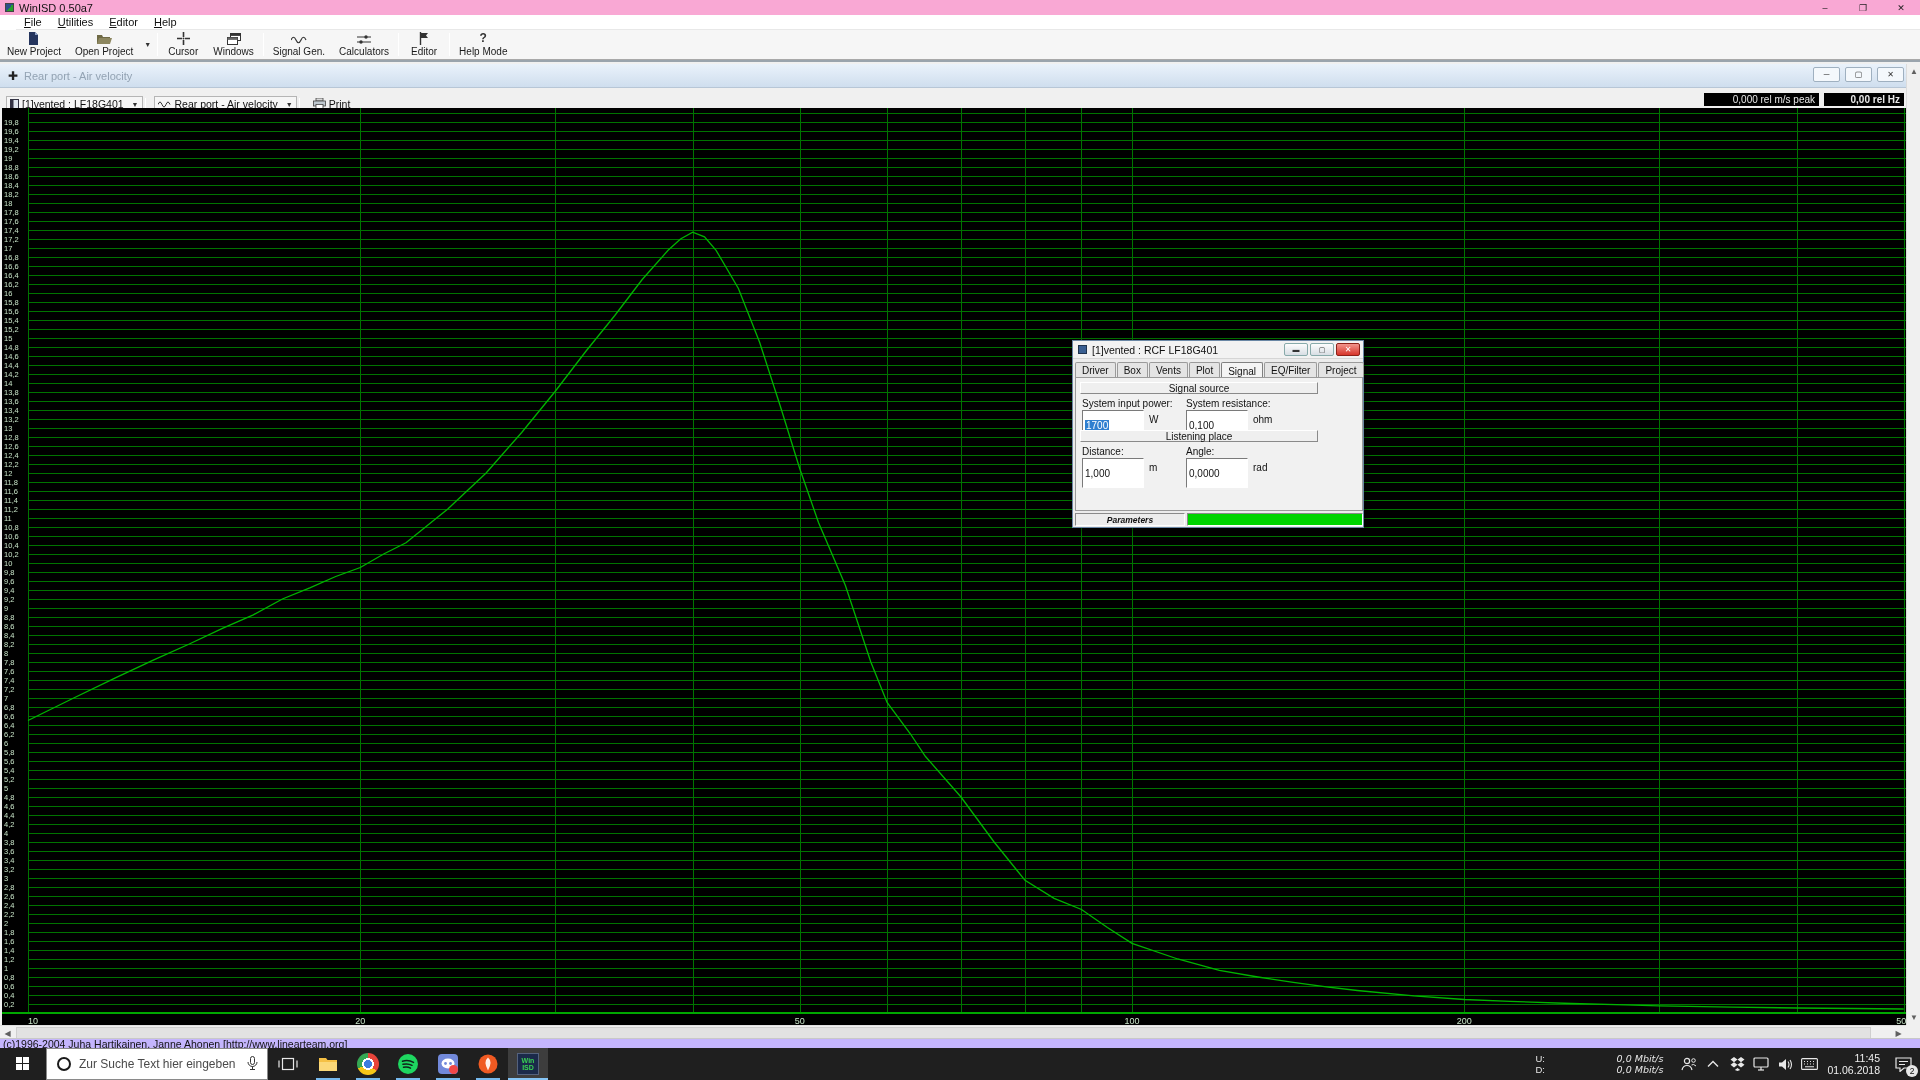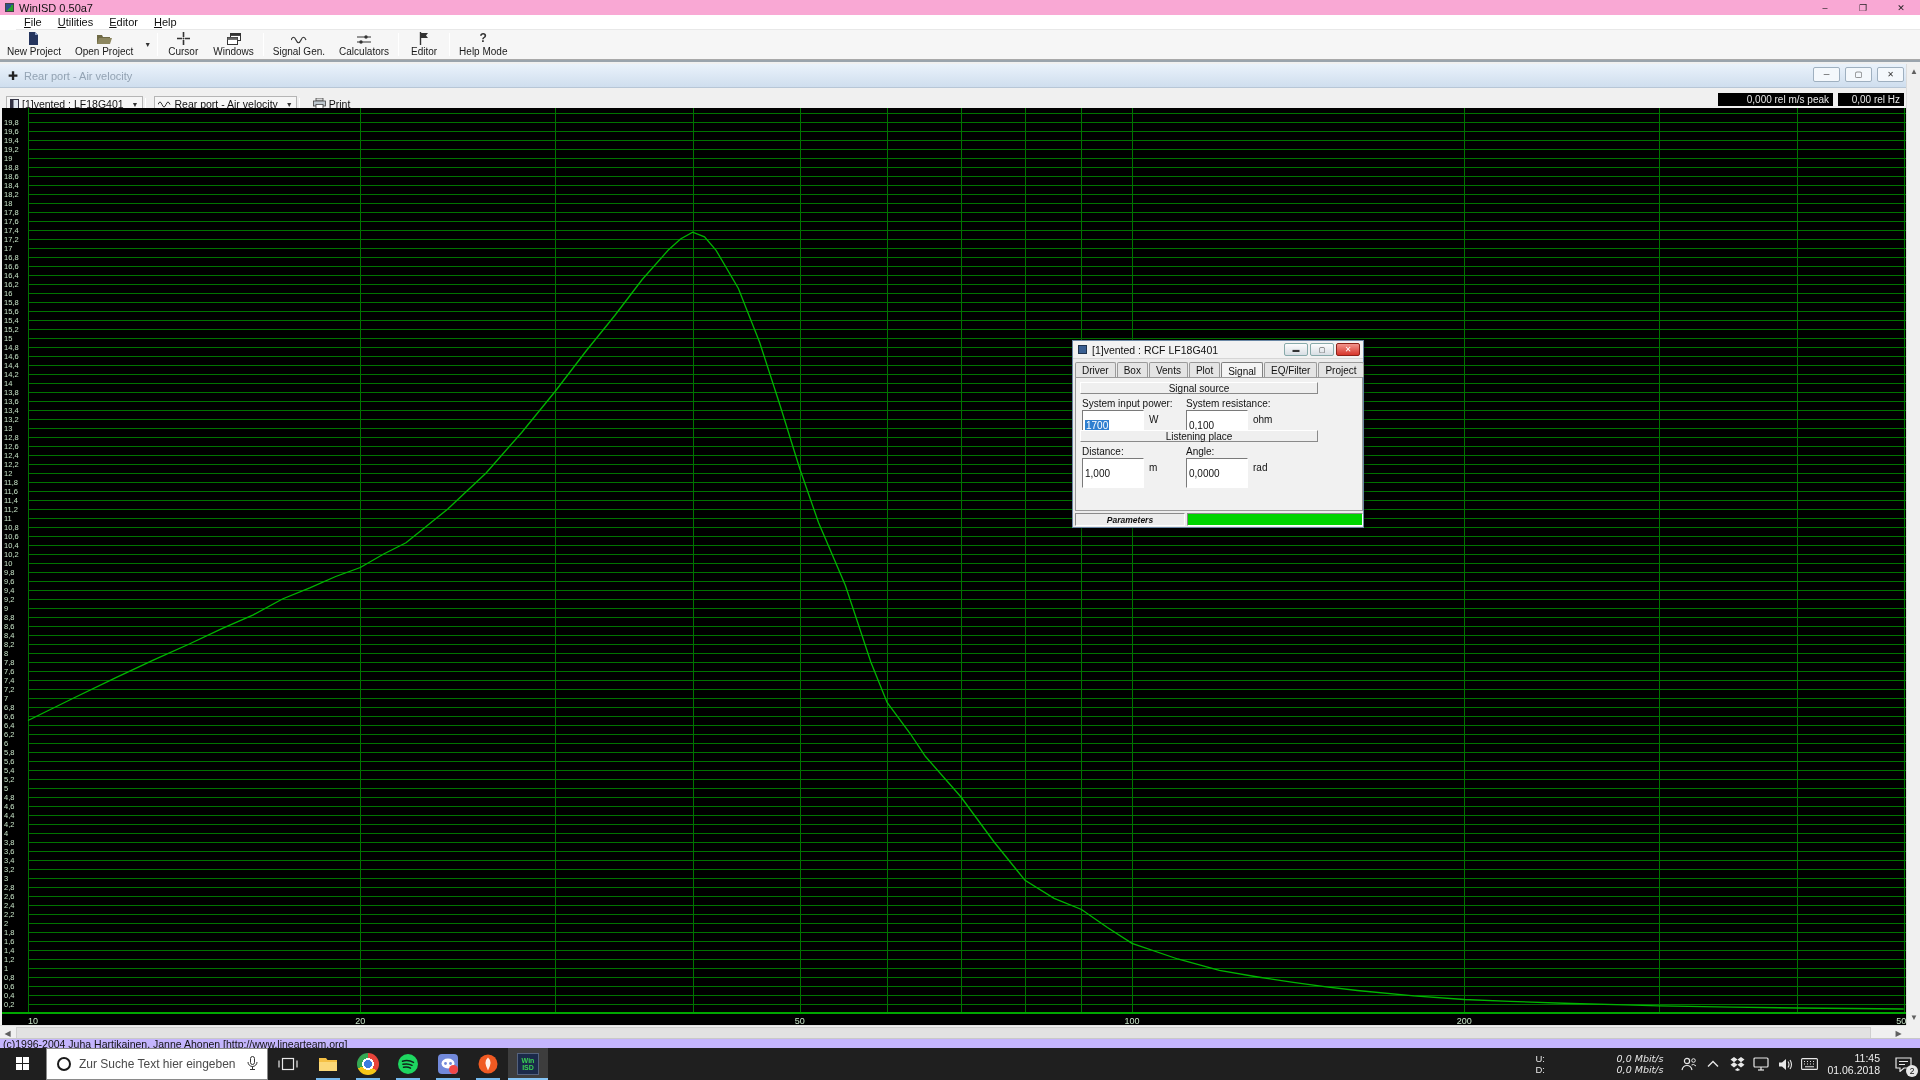--- a/index.html
+++ b/index.html
@@ -35,21 +35,21 @@
   #child-toolbar { position:absolute; left:0; top:26px; width:1906px; height:32px; background:#f0f0f0; display:flex; align-items:center; }
   .combo { height:17px; background:#f6f6f6; border:1px solid #b5b5b5; display:flex; align-items:center; padding:0 3px; margin-left:6px; }
   .combo .ico { margin-right:3px; display:flex; }
   .combo .txt { font-size:10.5px; color:#111; white-space:nowrap; }
   .combo .arr { margin-left:8px; font-size:7px; color:#333; }
   .flatbtn { height:17px; display:flex; align-items:center; padding:0 5px; margin-left:6px; }
   .flatbtn .txt { font-size:10.5px; color:#111; margin-left:3px; }
   .readouts { position:absolute; right:16px; top:31px; display:flex; gap:5px; }
   .readout { background:#000; color:#e8e8e8; font-size:10px; height:13px; display:flex; align-items:center; justify-content:flex-end; padding:0 4px; }
   #readout-peak { width:115px; }
-  #readout-hz { width:66px; }
+  #readout-hz { width:80px;font-weight:bold; }
 
   
   #plot-wrap { position:absolute; left:2px; top:46px; width:1904px; height:917px; background:#000; }
   #plot-svg { display:block; }
 
   
   #vscroll { position:absolute; right:0; top:2px; width:14px; height:961px; background:#f0f0f0; border-left:1px solid #dcdcdc; }
   #vscroll .sarrow { position:absolute; left:0; width:14px; height:15px; color:#606060; font-size:8px; display:flex; align-items:center; justify-content:center; }
   #vscroll .up { top:0; } #vscroll .down { bottom:0; }
   #hscroll { position:absolute; left:0; top:963px; width:1906px; height:15px; background:#f0f0f0; border-top:1px solid #e0e0e0; }

